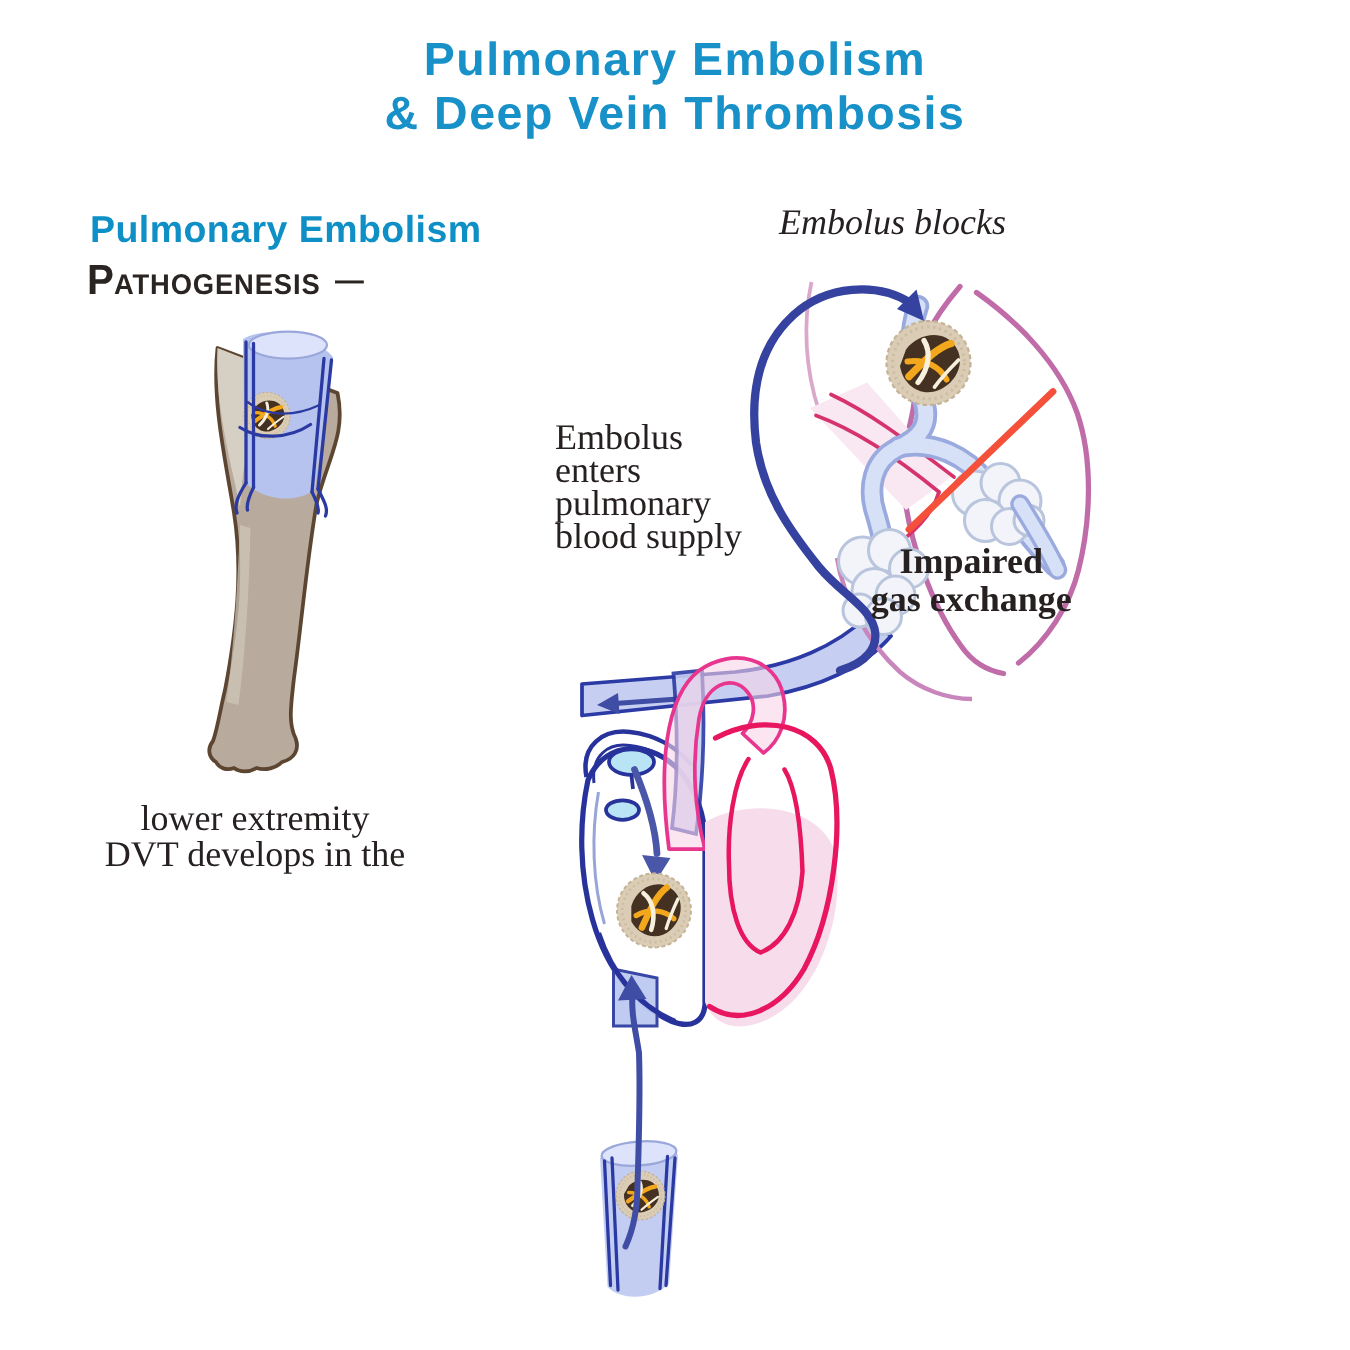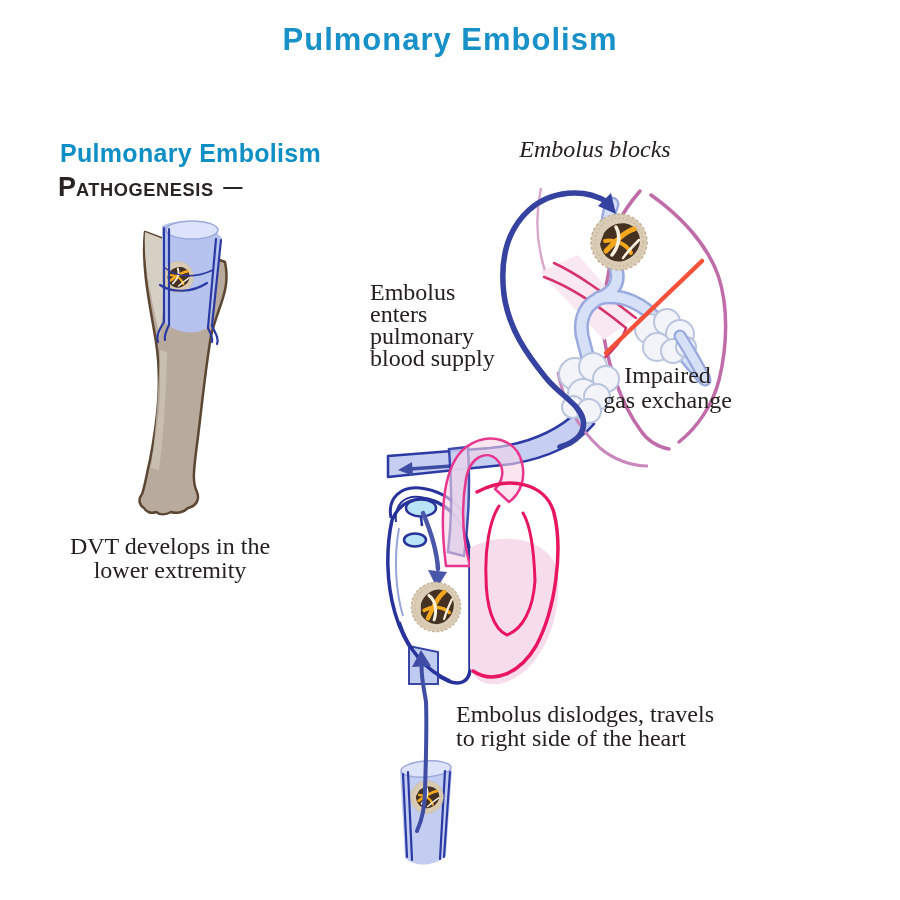--- a/index.html
+++ b/index.html
@@ -12,21 +12,21 @@
          font:700 25px "Liberation Sans",sans-serif;color:#0e8fc5;letter-spacing:0.3px;}
   .patho{position:absolute;left:58px;top:171px;color:#2a2523;font-weight:600;
          transform:scaleX(0.96);transform-origin:left top;white-space:nowrap;}
   .patho .init{font-size:28px;}
   .patho .rest{font-size:19px;letter-spacing:0.6px;}
   .patho .dash{font-size:20px;font-weight:700;margin-left:10px;vertical-align:3px;}
   .lbl{position:absolute;font-family:"Liberation Serif",serif;color:#262020;}
   .lbl-dvt{left:20px;top:534px;width:300px;text-align:center;font-size:24px;line-height:24px;}
   .lbl-blocks{left:470px;top:136px;width:250px;text-align:center;font-size:24px;line-height:27px;font-style:italic;}
   .lbl-enters{left:370px;top:249px;font-size:24px;line-height:22px;margin-top:32px;}
-  .lbl-impaired{left:585px;top:363px;width:165px;text-align:center;font-size:24px;line-height:25px;}
+  .lbl-impaired{left:565px;top:363px;width:165px;text-align:center;font-size:24px;line-height:25px;font-weight:bold;}
   .lbl-dislodges{left:456px;top:702px;font-size:24px;line-height:24px;}
 </style>
 </head>
 <body>
 
 <div class="stage">
 
   <svg class="diagram-svg" viewBox="0 0 900 900" xmlns="http://www.w3.org/2000/svg">
     <defs>
       <g id="embolus">
@@ -158,47 +158,44 @@
         <path d="M445,771 L440,859"></path>
       </g>
       <use href="#embolus" transform="translate(427,797) scale(0.58) rotate(10)"></use>
       <path d="M422,659 C420,674 424,688 426,702 C427,730 426,758 425,790 C425,806 422,820 417,831" fill="none" stroke="#3f4da5" stroke-width="4" stroke-linecap="round"></path>
       <polygon points="421,650 412,667 431,666" fill="#3f4da5"></polygon>
     </g>
   </svg>
 
   <div class="title">
     <div>Pulmonary Embolism</div>
+    <div>&amp; Deep Vein Thrombosis</div>
   </div>
 
   <div class="pe-heading">Pulmonary Embolism</div>
 
   <div class="patho">
     <span class="init">P</span><span class="rest">ATHOGENESIS</span><span class="dash">—</span>
   </div>
 
   <div class="lbl lbl-dvt">
+    <div>lower extremity</div>
     <div>DVT develops in the</div>
-    <div>lower extremity</div>
   </div>
 
   <div class="lbl lbl-blocks">
     <div>Embolus blocks</div>
   </div>
 
   <div class="lbl lbl-enters">
     <div>Embolus</div>
     <div>enters</div>
     <div>pulmonary</div>
     <div>blood supply</div>
   </div>
 
   <div class="lbl lbl-impaired">
     <div>Impaired</div>
     <div>gas exchange</div>
   </div>
 
-  <div class="lbl lbl-dislodges">
-    <div>Embolus dislodges, travels</div>
-    <div>to right side of the heart</div>
-  </div>
 
 </div>
 
 </body></html>

